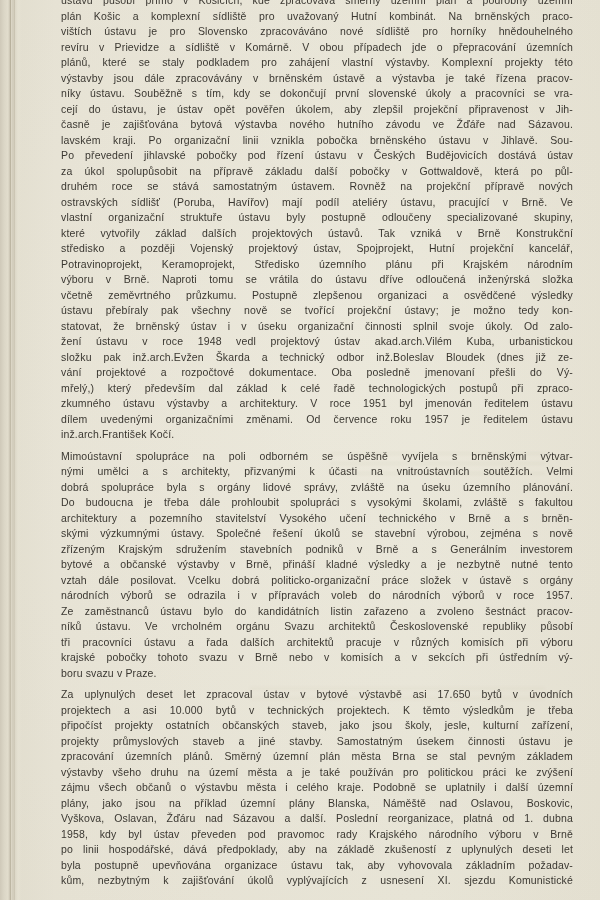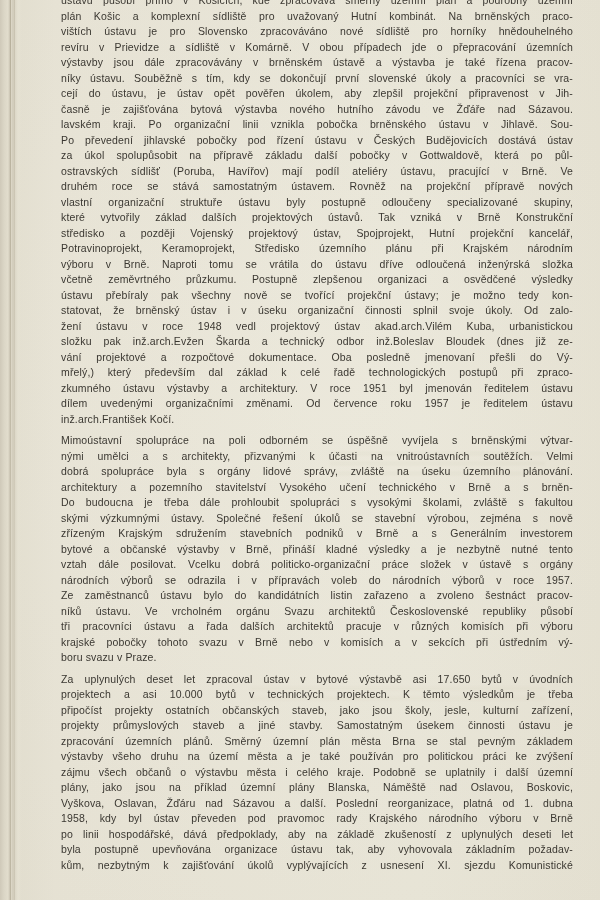--- a/index.html
+++ b/index.html
@@ -88,51 +88,52 @@
   <div class="crease crease-1"></div>
   <div class="crease crease-2"></div>
   <div class="ghost ghost-1"></div>
   <div class="ghost ghost-2"></div>
   <div class="text-block">
       <div class="para">
         <div class="line">ústavu působí přímo v Košicích, kde zpracovává směrný územní plán a podrobný územní</div>
         <div class="line">plán Košic a komplexní sídliště pro uvažovaný Hutní kombinát. Na brněnských praco-</div>
         <div class="line">vištích ústavu je pro Slovensko zpracováváno nové sídliště pro horníky hnědouhelného</div>
         <div class="line">revíru v Prievidze a sídliště v Komárně. V obou případech jde o přepracování územních</div>
+        <div class="line">plánů, které se staly podkladem pro zahájení vlastní výstavby. Komplexní projekty této</div>
         <div class="line">výstavby jsou dále zpracovávány v brněnském ústavě a výstavba je také řízena pracov-</div>
         <div class="line">níky ústavu. Souběžně s tím, kdy se dokončují první slovenské úkoly a pracovníci se vra-</div>
         <div class="line">cejí do ústavu, je ústav opět pověřen úkolem, aby zlepšil projekční připravenost v Jih-</div>
         <div class="line">časně je zajišťována bytová výstavba nového hutního závodu ve Žďáře nad Sázavou.</div>
         <div class="line">lavském kraji. Po organizační linii vznikla pobočka brněnského ústavu v Jihlavě. Sou-</div>
         <div class="line">Po převedení jihlavské pobočky pod řízení ústavu v Českých Budějovicích dostává ústav</div>
         <div class="line">za úkol spolupůsobit na přípravě základu další pobočky v Gottwaldově, která po půl-</div>
+        <div class="line">druhém roce se stává samostatným ústavem. Rovněž na projekční přípravě nových</div>
         <div class="line">ostravských sídlišť (Poruba, Havířov) mají podíl ateliéry ústavu, pracující v Brně. Ve</div>
-        <div class="line">druhém roce se stává samostatným ústavem. Rovněž na projekční přípravě nových</div>
         <div class="line">vlastní organizační struktuře ústavu byly postupně odloučeny specializované skupiny,</div>
         <div class="line">které vytvořily základ dalších projektových ústavů. Tak vzniká v Brně Konstrukční</div>
         <div class="line">středisko a později Vojenský projektový ústav, Spojprojekt, Hutní projekční kancelář,</div>
         <div class="line">Potravinoprojekt, Keramoprojekt, Středisko územního plánu při Krajském národním</div>
         <div class="line">výboru v Brně. Naproti tomu se vrátila do ústavu dříve odloučená inženýrská složka</div>
         <div class="line">včetně zeměvrtného průzkumu. Postupně zlepšenou organizaci a osvědčené výsledky</div>
         <div class="line">ústavu přebíraly pak všechny nově se tvořící projekční ústavy; je možno tedy kon-</div>
         <div class="line">statovat, že brněnský ústav i v úseku organizační činnosti splnil svoje úkoly. Od zalo-</div>
         <div class="line">žení ústavu v roce 1948 vedl projektový ústav akad.arch.Vilém Kuba, urbanistickou</div>
         <div class="line">složku pak inž.arch.Evžen Škarda a technický odbor inž.Boleslav Bloudek (dnes již ze-</div>
         <div class="line">vání projektové a rozpočtové dokumentace. Oba posledně jmenovaní přešli do Vý-</div>
         <div class="line">mřelý,) který především dal základ k celé řadě technologických postupů při zpraco-</div>
         <div class="line">zkumného ústavu výstavby a architektury. V roce 1951 byl jmenován ředitelem ústavu</div>
         <div class="line">dílem uvedenými organizačními změnami. Od července roku 1957 je ředitelem ústavu</div>
         <div class="line line-end">inž.arch.František Kočí.</div>
       </div>
       <div class="para">
         <div class="line">Mimoústavní spolupráce na poli odborném se úspěšně vyvíjela s brněnskými výtvar-</div>
         <div class="line">nými umělci a s architekty, přizvanými k účasti na vnitroústavních soutěžích. Velmi</div>
         <div class="line">dobrá spolupráce byla s orgány lidové správy, zvláště na úseku územního plánování.</div>
+        <div class="line">Do budoucna je třeba dále prohloubit spolupráci s vysokými školami, zvláště s fakultou</div>
         <div class="line">architektury a pozemního stavitelství Vysokého učení technického v Brně a s brněn-</div>
-        <div class="line">Do budoucna je třeba dále prohloubit spolupráci s vysokými školami, zvláště s fakultou</div>
         <div class="line">skými výzkumnými ústavy. Společné řešení úkolů se stavební výrobou, zejména s nově</div>
         <div class="line">zřízeným Krajským sdružením stavebních podniků v Brně a s Generálním investorem</div>
         <div class="line">bytové a občanské výstavby v Brně, přináší kladné výsledky a je nezbytně nutné tento</div>
         <div class="line">vztah dále posilovat. Vcelku dobrá politicko-organizační práce složek v ústavě s orgány</div>
         <div class="line">národních výborů se odrazila i v přípravách voleb do národních výborů v roce 1957.</div>
         <div class="line">Ze zaměstnanců ústavu bylo do kandidátních listin zařazeno a zvoleno šestnáct pracov-</div>
         <div class="line">níků ústavu. Ve vrcholném orgánu Svazu architektů Československé republiky působí</div>
         <div class="line">tři pracovníci ústavu a řada dalších architektů pracuje v různých komisích při výboru</div>
         <div class="line">krajské pobočky tohoto svazu v Brně nebo v komisích a v sekcích při ústředním vý-</div>
         <div class="line line-end">boru svazu v Praze.</div>

